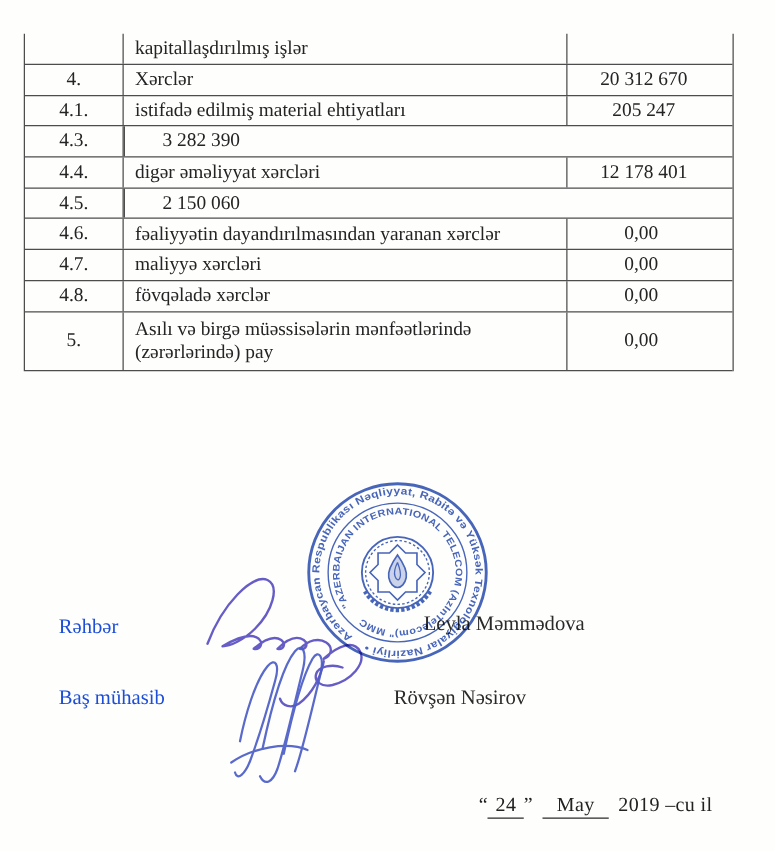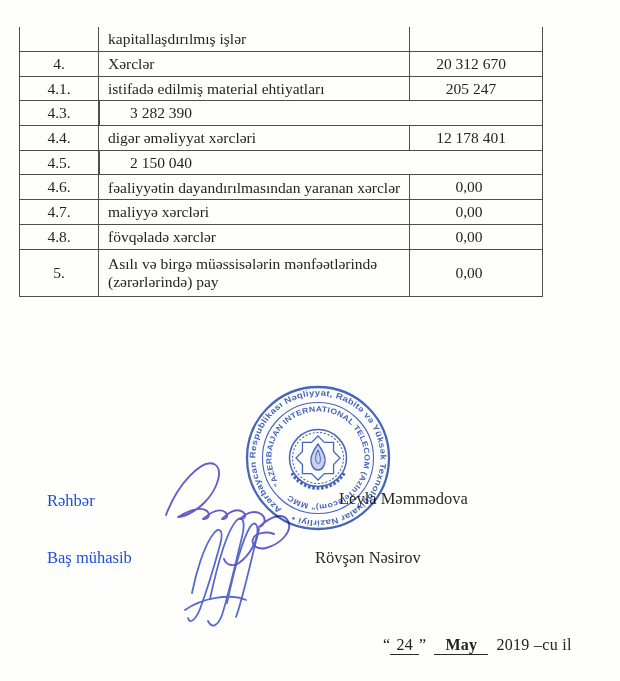--- a/index.html
+++ b/index.html
@@ -8,21 +8,21 @@
     background:#ffffff;
     font-family:"Liberation Serif", serif;
     color:#242424;
     position:relative;
     overflow:hidden;
   }
   .page{position:absolute;inset:0;background:#fefefdff;}
 
   
   .fin-table{
-    position:absolute;left:19px;top:27px;width:524px;
+    position:absolute;left:19px;top:27px;width:568px;
     border-left:1.6px solid #4d4d4d;
     border-right:1.6px solid #4d4d4d;
     box-sizing:border-box;
   }
   .t-row{
     display:flex;align-items:stretch;
     border-bottom:1.6px solid #4d4d4d;
     box-sizing:border-box;
     height:24.7px;
   }
@@ -74,21 +74,21 @@
   .date-line{
     position:absolute;left:383px;top:636px;
     font-size:16px;color:#222;white-space:nowrap;
     letter-spacing:.3px;
   }
   .date-line .u{
     display:inline-block;
     border-bottom:1.3px solid #2a2a2a;
     padding:0 6px;
   }
-  .date-line .u.month{padding:0 11px;font-weight:bold;}
+  .date-line .u.month{padding:0 11px;}
   .date-line .gap{display:inline-block;width:8px;}
 </style>
 </head>
 <body>
 
 <div class="page">
 
   <div class="fin-table">
     <div>
         <div class="t-row partial">
@@ -121,21 +121,21 @@
         <div class="t-row">
       <div class="c-num">4.4.</div>
       <div class="c-label">digər əməliyyat xərcləri</div>
       <div class="c-val">
             <span>12 178 401</span>
           </div>
     </div>
         <div class="t-row">
       <div class="c-num">4.5.</div>
       <div class="c-val">
-            <span>2 150 040</span>
+            <span>2 150 060</span>
           </div>
     </div>
         <div class="t-row">
       <div class="c-num">4.6.</div>
       <div class="c-label">fəaliyyətin dayandırılmasından yaranan xərclər</div>
       <div class="c-val center">
             <span>0,00</span>
           </div>
     </div>
         <div class="t-row">

